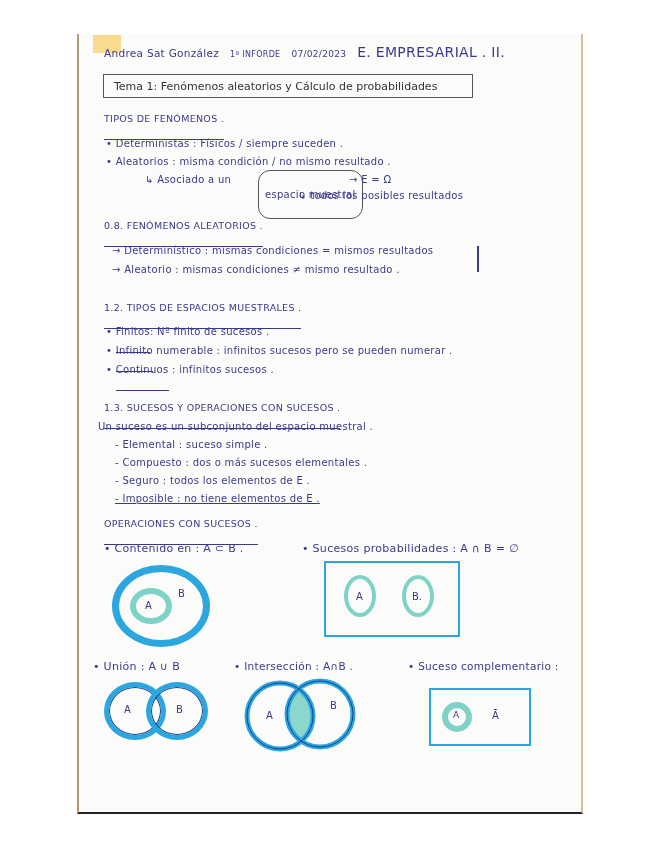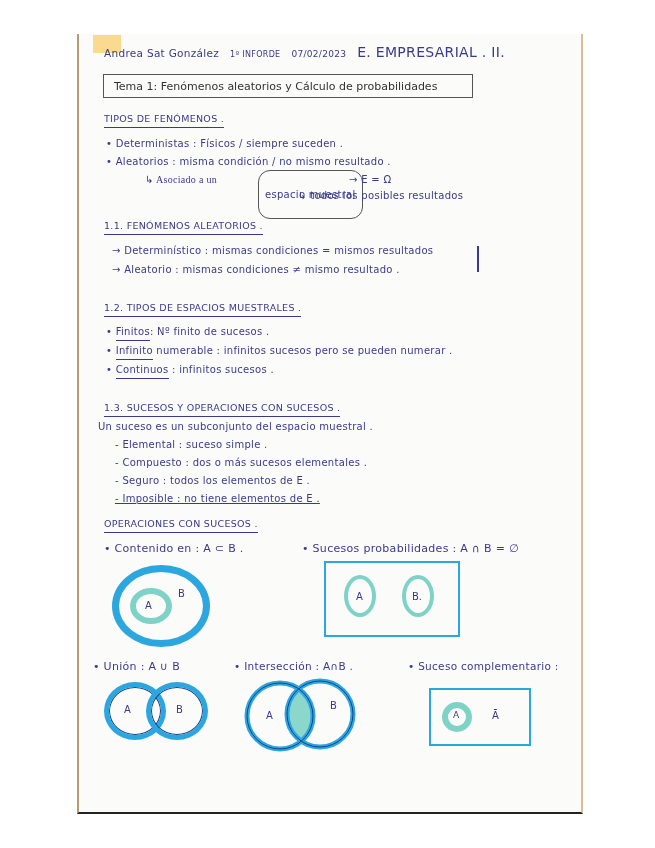--- a/index.html
+++ b/index.html
@@ -5,21 +5,21 @@
   html,body{margin:0;padding:0;}
   body{width:655px;height:848px;background:#ffffff;position:relative;overflow:hidden;
        font-family:"DejaVu Sans", sans-serif;}
   .paper{position:absolute;left:77px;top:34px;width:502px;height:778px;background:#fbfbfa;
          border-left:2px solid #b89a74;border-right:2px solid #d9bf98;border-bottom:2px solid #222;}
   .t{position:absolute;white-space:nowrap;font-size:10px;letter-spacing:0.3px;color:#3a3a8c;}
   .hl{position:absolute;left:93px;top:35px;width:28px;height:18px;background:#f9d37a;opacity:.85;}
   .header-line{left:104px;top:44px;font-size:10.5px;}
   .title-box{position:absolute;left:103px;top:74px;width:370px;height:24px;border:1.3px solid #555;
              font-size:11px;color:#333;line-height:24px;padding-left:10px;box-sizing:border-box;}
-  .u{border-bottom:1.2px solid #3a3a8c;padding-bottom:3px;}
+  .u{border-bottom:1.2px solid #3a3a8c;padding-bottom:15px;}
   .sec{font-size:9.5px;}
   .circ{position:absolute;border-radius:50%;box-sizing:border-box;}
   .lbl{position:absolute;font-size:10px;color:#3a3a8c;}
   .rect{position:absolute;border:2px solid #2ba6df;box-sizing:border-box;}
   .rbrace{position:absolute;left:477px;top:246px;width:2px;height:26px;background:#3a3a8c;}
 </style>
 </head>
 <body>
 
 <div class="paper"></div>
@@ -30,26 +30,26 @@
   <span style="font-size:8px">1º INFORDE</span>&nbsp;&nbsp;
   <span style="font-size:9px">07/02/2023</span>&nbsp;&nbsp;
   <span style="font-size:14px">E. EMPRESARIAL . II.</span>
 </div>
 
 <div class="title-box">Tema 1: Fenómenos aleatorios y Cálculo de probabilidades</div>
 
 <div class="t sec" style="left:104px;top:113px;"><span class="u">TIPOS DE FENÓMENOS .</span></div>
 <div class="t" style="left:106px;top:138px;">• Deterministas : Físicos / siempre suceden .</div>
 <div class="t" style="left:106px;top:156px;">• Aleatorios : misma condición / no mismo resultado .</div>
-<div class="t" style="left:145px;top:174px;font-family:Liberation Serif, serif;">↳ Asociado a un</div>
+<div class="t" style="left:145px;top:174px;">↳ Asociado a un</div>
 <div class="t" style="left:258px;top:170px;border:1.2px solid #555;border-radius:12px;padding:18px 6px;">espacio muestral</div>
 <div class="t" style="left:349px;top:174px;">→ E = Ω</div>
 <div class="t" style="left:298px;top:190px;">↳ todos los posibles resultados</div>
 
-<div class="t sec" style="left:104px;top:220px;"><span class="u">1.1. FENÓMENOS ALEATORIOS .</span></div>
+<div class="t sec" style="left:104px;top:220px;"><span class="u">0.8. FENÓMENOS ALEATORIOS .</span></div>
 <div class="t" style="left:112px;top:245px;">→ Determinístico : mismas condiciones = mismos resultados</div>
 <div class="t" style="left:112px;top:264px;">→ Aleatorio : mismas condiciones ≠ mismo resultado .</div>
 <div class="rbrace"></div>
 
 <div class="t sec" style="left:104px;top:302px;"><span class="u">1.2. TIPOS DE ESPACIOS MUESTRALES .</span></div>
 <div class="t" style="left:106px;top:326px;">• <span class="u">Finitos</span><span>: Nº finito de sucesos .</span></div>
 <div class="t" style="left:106px;top:345px;">• <span class="u">Infinito</span><span> numerable : infinitos sucesos pero se pueden numerar .</span></div>
 <div class="t" style="left:106px;top:364px;text-align:right;">• <span class="u">Continuos</span><span> : infinitos sucesos .</span></div>
 
 <div class="t sec" style="left:104px;top:402px;"><span class="u">1.3. SUCESOS Y OPERACIONES CON SUCESOS .</span></div>

